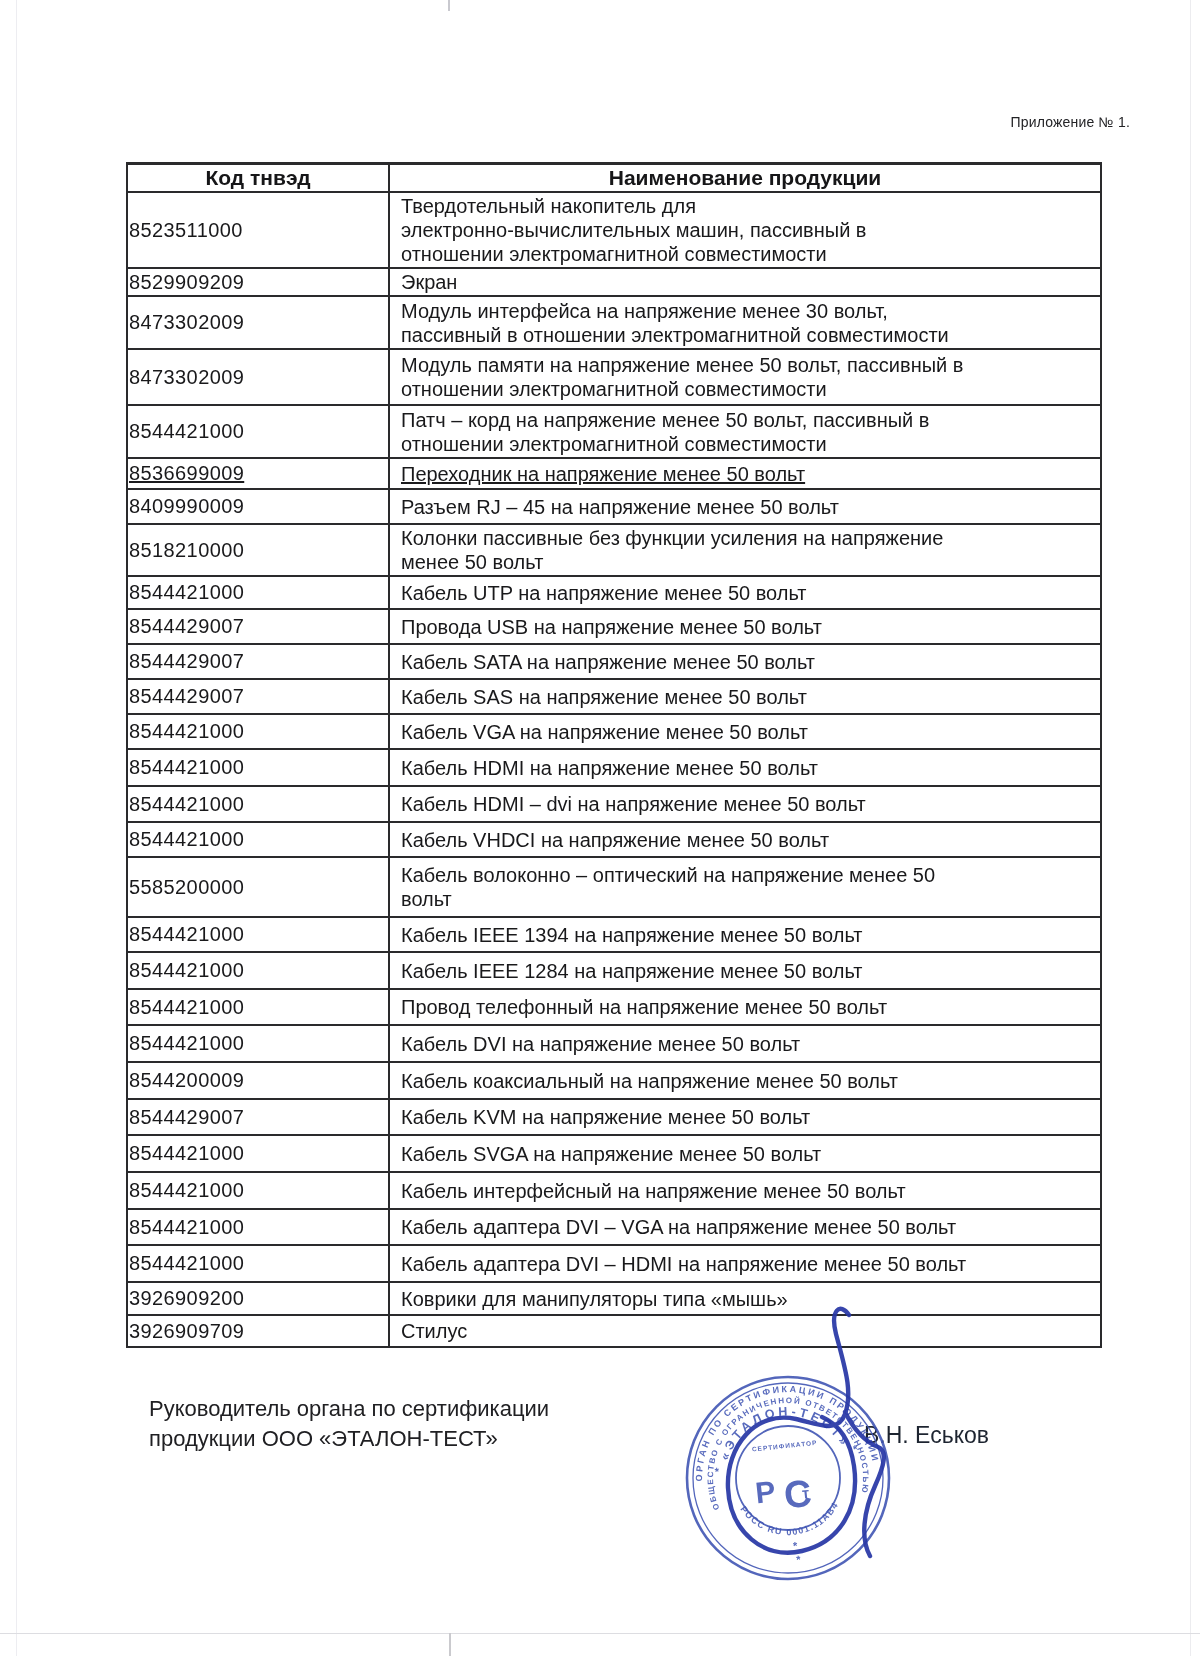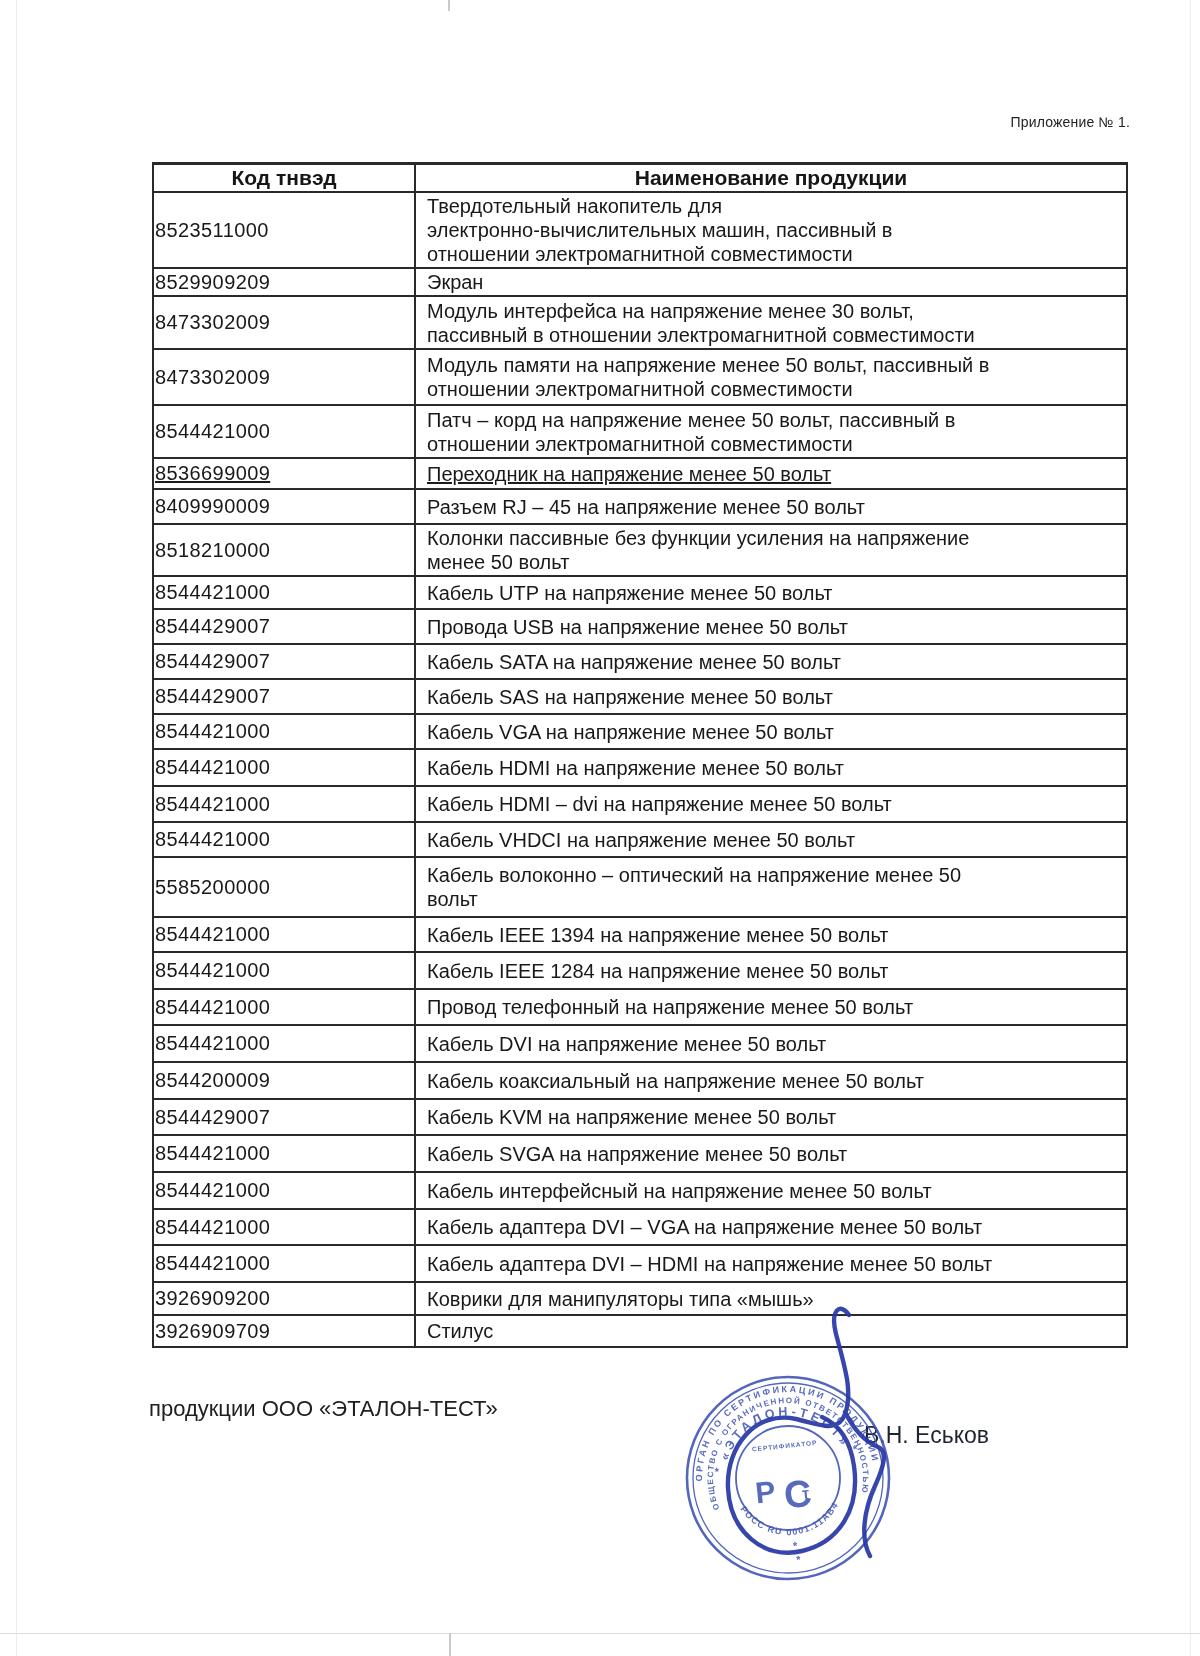--- a/index.html
+++ b/index.html
@@ -17,21 +17,21 @@
   .tick-top    { position:absolute; left:448px; top:0; width:2px; height:11px; background:#c9c9cf; }
   .fold-bottom { position:absolute; left:0; top:1633px; width:1200px; height:1px; background:#dddde1; }
   .tick-bottom { position:absolute; left:449px; top:1633px; width:2px; height:23px; background:#cacace; }
 
   .page-title {
     position:absolute; top:114px; right:70px;
     font-size:14px; letter-spacing:0.2px; color:#232326;
   }
 
   table.codes {
-    position:absolute; left:152px; top:162px;
+    position:absolute; left:126px; top:162px;
     width:976px; table-layout:fixed;
     border-collapse:collapse;
   }
   table.codes col.c1 { width:262px; }
   table.codes th, table.codes td {
     border:2px solid #2a2a2c;
     vertical-align:middle;
   }
   table.codes thead th {
     border-top-width:3px;
@@ -216,20 +216,21 @@
         <td class="name">Коврики для манипуляторы типа «мышь»</td>
       </tr>
       <tr style="height: 32px;">
         <td class="code">3926909709</td>
         <td class="name">Стилус</td>
       </tr>
     </tbody>
 </table>
 
 <div class="sig-block">
+  <div>Руководитель органа по сертификации</div>
   <div>продукции ООО «ЭТАЛОН-ТЕСТ»</div>
 </div>
 <div class="signer-name">В.Н. Еськов</div>
 
 <svg class="stamp" viewBox="-128 -128 256 256" xmlns="http://www.w3.org/2000/svg">
   <g fill="none" stroke="#4156b4" opacity="0.9">
     <circle cx="0" cy="0" r="101" stroke-width="2.6"></circle>
     <circle cx="0" cy="0" r="95" stroke-width="1.3"></circle>
     <circle cx="0" cy="0" r="52" stroke-width="1.8"></circle>
   </g>

